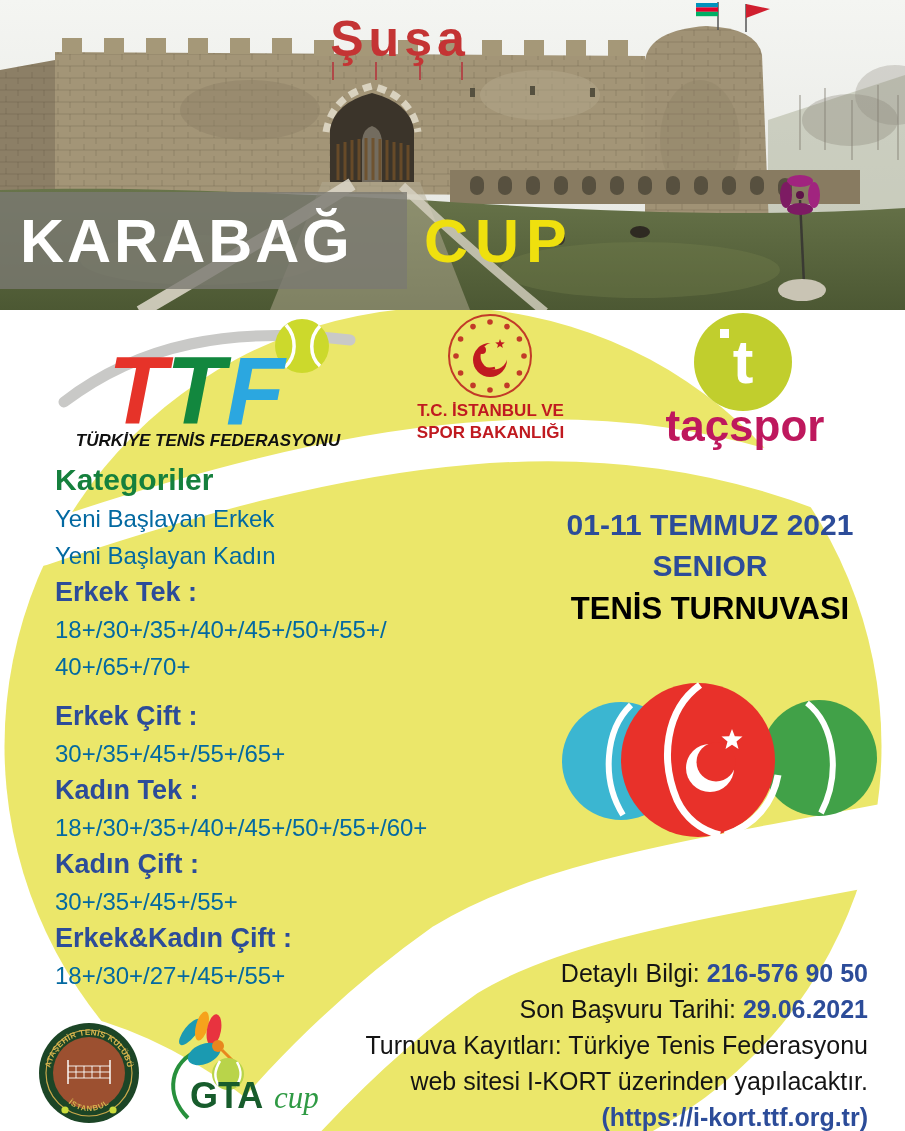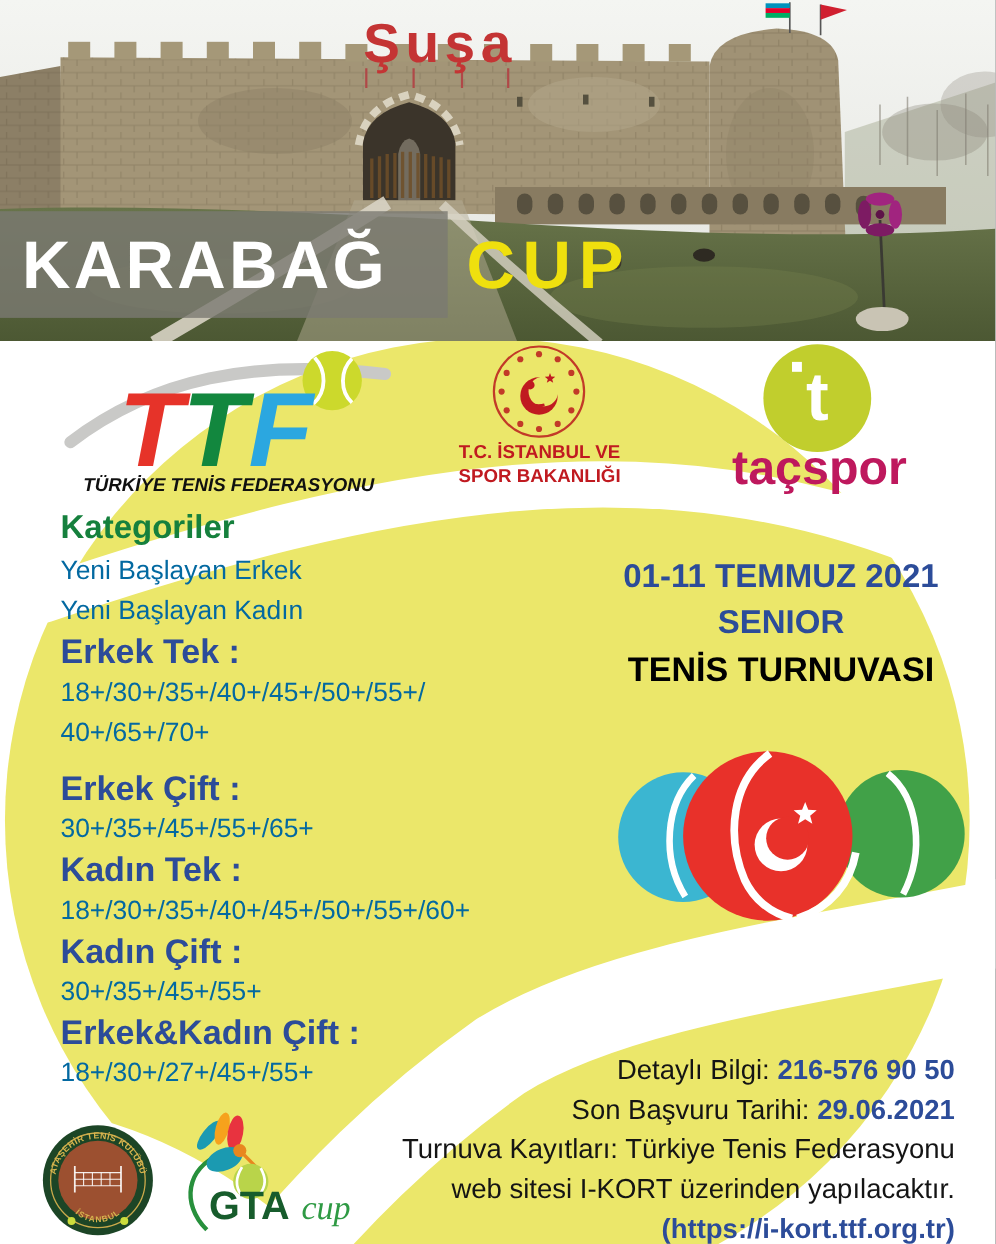--- a/index.html
+++ b/index.html
@@ -43,21 +43,21 @@
   .tac-t{color:#ffffff;font-size:62px;font-weight:bold;line-height:1;}
   .tac-sq{position:absolute;left:26px;top:16px;width:9px;height:9px;background:#ffffff;}
   .tac-word{
     margin-top:-10px;text-align:center;font-size:44px;font-weight:bold;color:#be185d;
     letter-spacing:0px;
   }
 
   
   .cats{position:absolute;left:55px;top:460px;width:520px;}
   .cats div{line-height:37px;white-space:nowrap;}
-  .cath{font-size:31px;font-weight:bold;color:#2c4c99;}
+  .cath{font-size:27px;font-weight:bold;color:#2c4c99;}
   .catp{font-size:24px;color:#0369a1;}
   .cat-title{font-size:30px;font-weight:bold;color:#15803d;line-height:40px!important;}
   .gap{margin-top:13px;}
 
   
   .event{position:absolute;left:540px;top:468px;width:340px;text-align:center;margin-top:36px;}
   .ev1{font-size:30px;font-weight:bold;color:#2c4c99;line-height:41px;}
   .ev3{font-size:31px;font-weight:bold;color:#000000;line-height:41px;margin-top:2px;}
 
   

